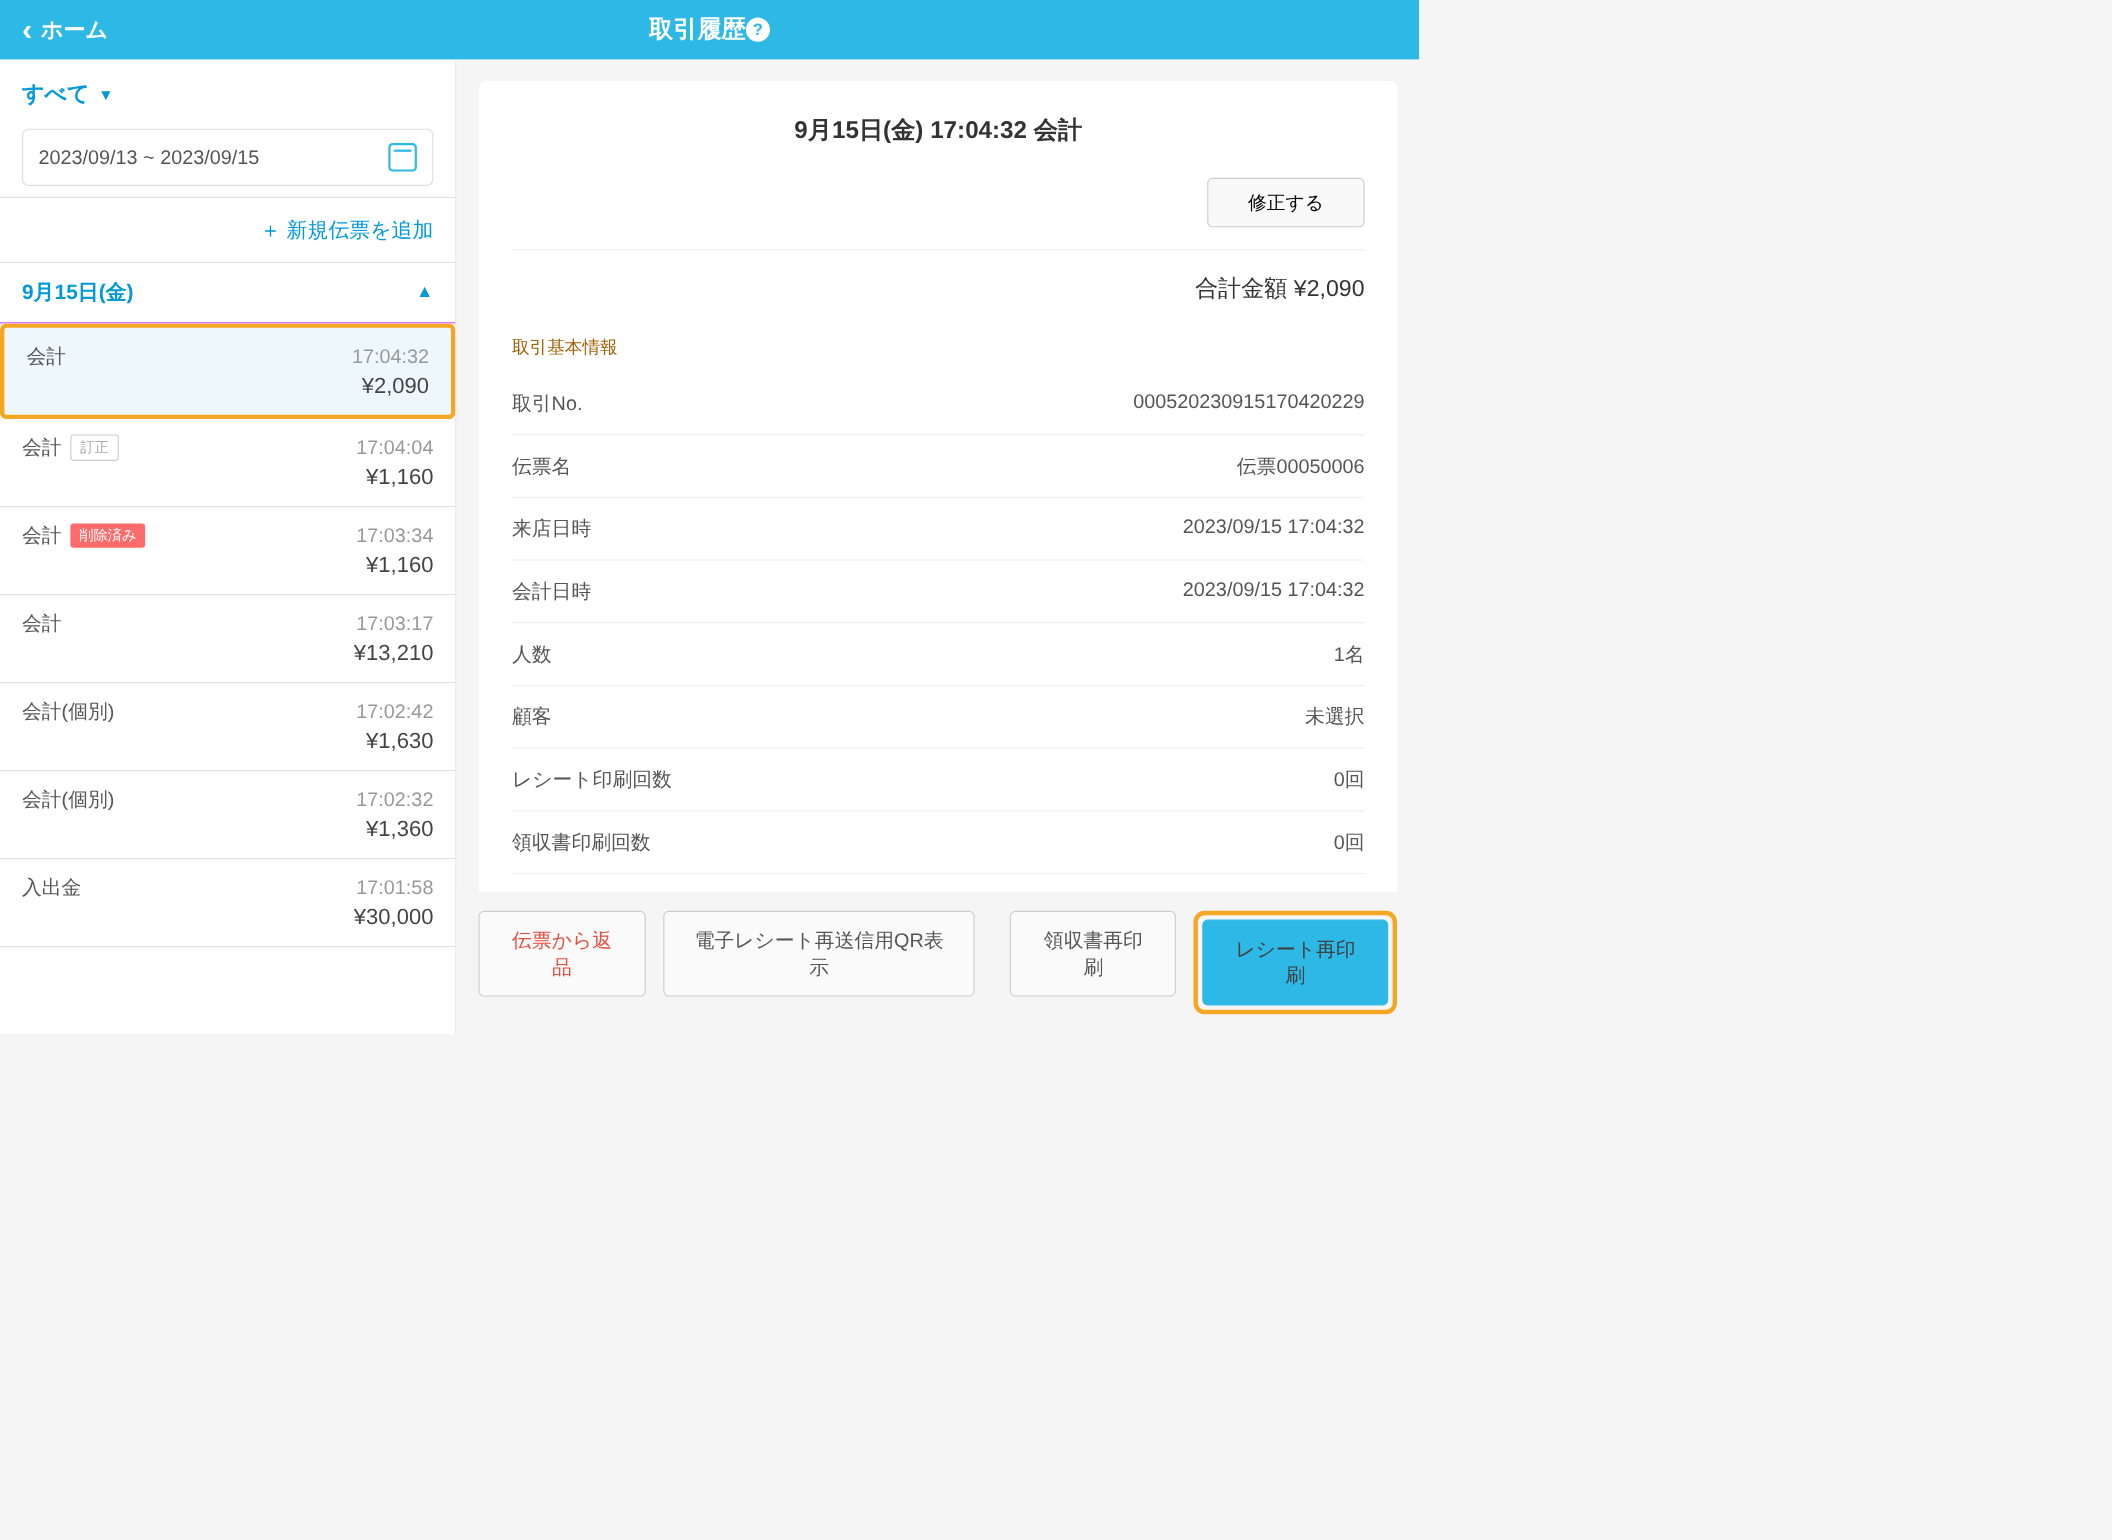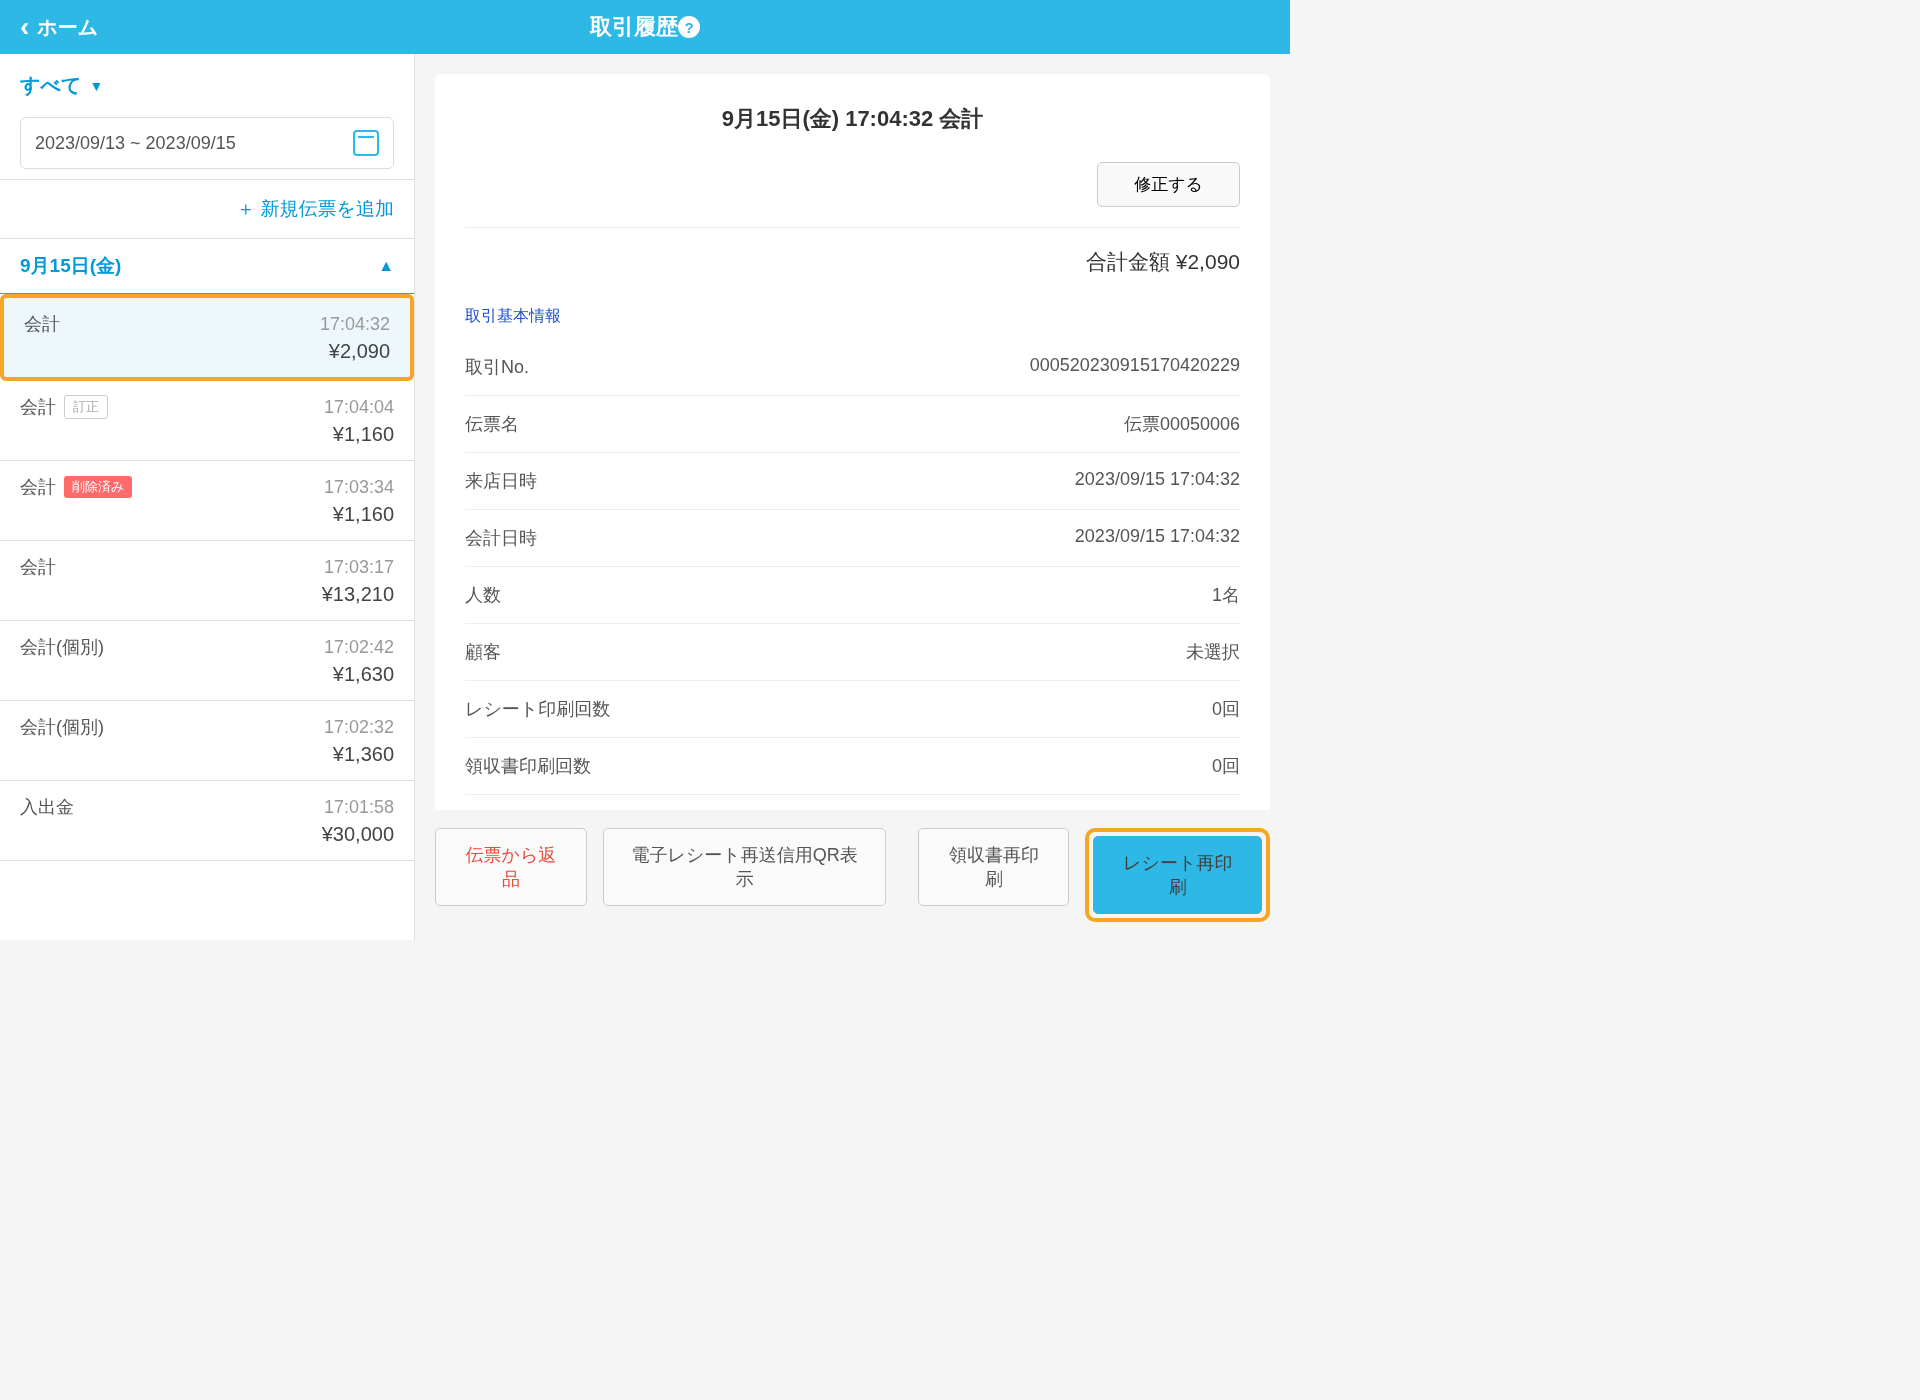--- a/index.html
+++ b/index.html
@@ -221,21 +221,21 @@
   border-radius: 5px;
   cursor: pointer;
 }
 .total-row {
   text-align: right;
   font-size: 21px;
   color: #333;
   padding: 20px 0 30px;
 }
 .section-label {
-  color: #1d4ed8;
+  color: #a16207;
   font-size: 16px;
   margin-bottom: 12px;
 }
 .info-row {
   display: flex;
   justify-content: space-between;
   padding: 16px 0;
   border-bottom: 1px solid #eee;
   font-size: 18px;
   color: #555;

